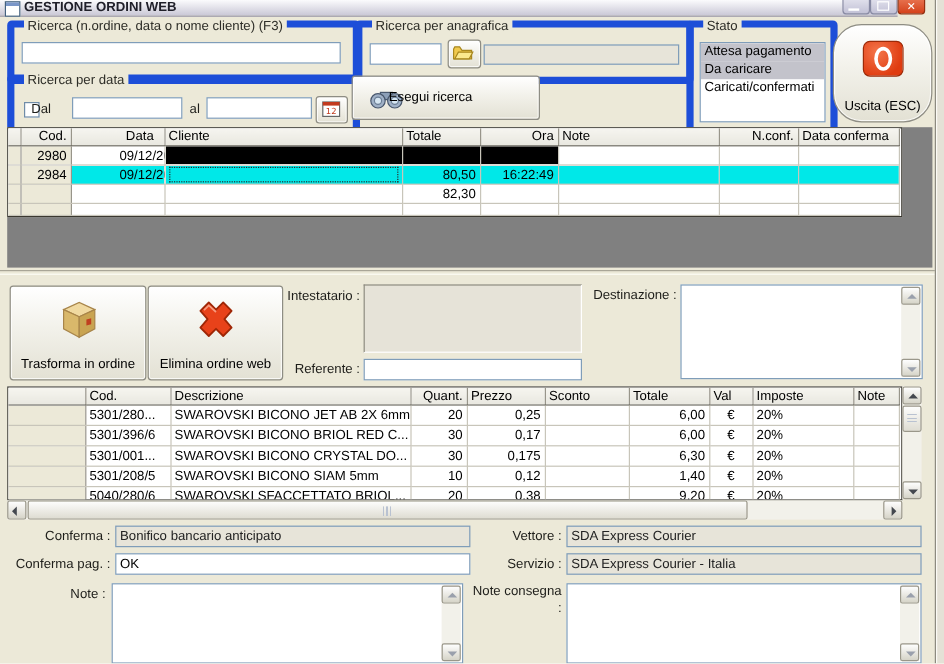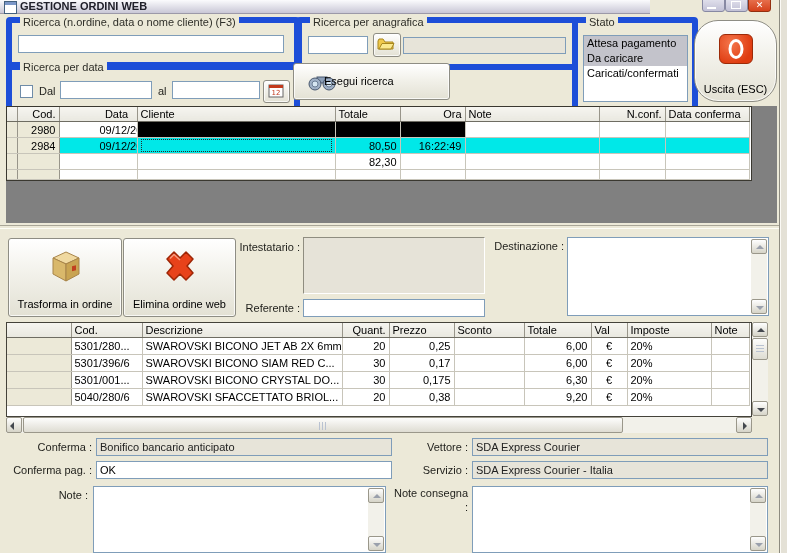--- a/index.html
+++ b/index.html
@@ -1,20 +1,20 @@
 <!DOCTYPE html>
 <html><head>
 <meta charset="utf-8">
 <style>
   html,body{margin:0;padding:0;}
   .win{position:relative;width:787px;height:553px;background:#ECE9D8;overflow:hidden;
        font-family:"Liberation Sans",sans-serif;font-size:11px;color:#000;}
   .abs{position:absolute;}
   
-  .tbar{position:absolute;left:0;top:0;width:650px;height:13px;
+  .tbar{position:absolute;left:0;top:0;width:748px;height:13px;
         background:linear-gradient(#FBFBFD,#C9C7D6);border-bottom:1px solid #9C99A8;}
   .tico{position:absolute;left:4px;top:1px;width:11px;height:11px;background:#fff;border:1px solid #44617E;}
   .tico i{position:absolute;left:0;top:0;width:11px;height:3px;background:#7A96C8;}
   .ttext{position:absolute;left:20px;top:0px;font-weight:bold;color:#20202A;line-height:13px;}
   .wbtn{position:absolute;top:-9px;width:21px;height:19px;border-radius:3px;
         border:1px solid #8789A3;background:linear-gradient(#F4F4FA,#C2C1D6);}
   .wbtn.min span{position:absolute;left:4px;bottom:2px;width:9px;height:2px;background:#fff;}
   .wbtn.max span{position:absolute;left:5px;bottom:2px;width:8px;height:6px;border:1px solid #fff;}
   .wbtn.close{background:linear-gradient(#F2906F,#D5411B);border-color:#942F10;}
   .wbtn.close span{position:absolute;left:0;bottom:0;width:100%;text-align:center;color:#fff;font-size:9px;line-height:11px;}
@@ -142,21 +142,21 @@
   <div class="cbtn" style="left:694px;top:20px;width:81px;height:80px;border-radius:24px;">
     <span class="pwr">
         <i></i>
       </span>
     <span class="blabel">Uscita (ESC)</span>
   </div>
 
   <div class="grp" style="left:6px;top:62px;width:282px;height:42px;">
     <b>Ricerca per data</b>
     <span class="chk" style="left:8px;top:17px;"></span>
-    <span class="slbl" style="left:27px;top:17px;">Dal</span>
+    <span class="slbl" style="left:14px;top:17px;">Dal</span>
     <input class="xp-input" style="left: 48px; top: 13px; width: 92px; height: 18px;" value="">
     <span class="slbl" style="left:146px;top:17px;text-align:center;">al</span>
     <input class="xp-input" style="left: 160px; top: 13px; width: 88px; height: 18px;" value="">
     <span class="cbtn" style="left:251px;top:12px;width:25px;height:21px;">
       <svg width="16" height="15" style="position:absolute;left:4px;top:2px;">
         <rect x="1" y="2" width="14" height="12" fill="#fff" stroke="#666"></rect>
         <rect x="1" y="2" width="14" height="3" fill="#C23A1E"></rect>
         <text x="8" y="12" font-size="7" fill="#C23A1E" text-anchor="middle" font-family="DejaVu Sans">12</text>
       </svg>
     </span>
@@ -335,21 +335,21 @@
               <td class="c-disc"></td>
               <td class="c-itot al-r">6,00</td>
               <td class="c-val al-c">€</td>
               <td class="c-tax">20%</td>
               <td class="c-inote"></td>
             </tr>
 
             <tr>
               <td class="c-isel"></td>
               <td class="c-icod">5301/396/6</td>
-              <td class="c-descr">SWAROVSKI BICONO SIAM RED C...</td>
+              <td class="c-descr">SWAROVSKI BICONO BRIOL RED C...</td>
               <td class="c-qty al-r">30</td>
               <td class="c-price al-r">0,17</td>
               <td class="c-disc"></td>
               <td class="c-itot al-r">6,00</td>
               <td class="c-val al-c">€</td>
               <td class="c-tax">20%</td>
               <td class="c-inote"></td>
             </tr>
 
             <tr>
@@ -358,20 +358,32 @@
               <td class="c-descr">SWAROVSKI BICONO CRYSTAL DO...</td>
               <td class="c-qty al-r">30</td>
               <td class="c-price al-r">0,175</td>
               <td class="c-disc"></td>
               <td class="c-itot al-r">6,30</td>
               <td class="c-val al-c">€</td>
               <td class="c-tax">20%</td>
               <td class="c-inote"></td>
             </tr>
 
+            <tr>
+              <td class="c-isel"></td>
+              <td class="c-icod">5301/208/5</td>
+              <td class="c-descr">SWAROVSKI BICONO SIAM 5mm</td>
+              <td class="c-qty al-r">10</td>
+              <td class="c-price al-r">0,12</td>
+              <td class="c-disc"></td>
+              <td class="c-itot al-r">1,40</td>
+              <td class="c-val al-c">€</td>
+              <td class="c-tax">20%</td>
+              <td class="c-inote"></td>
+            </tr>
 
             <tr>
               <td class="c-isel"></td>
               <td class="c-icod">5040/280/6</td>
               <td class="c-descr">SWAROVSKI SFACCETTATO BRIOL...</td>
               <td class="c-qty al-r">20</td>
               <td class="c-price al-r">0,38</td>
               <td class="c-disc"></td>
               <td class="c-itot al-r">9,20</td>
               <td class="c-val al-c">€</td>

